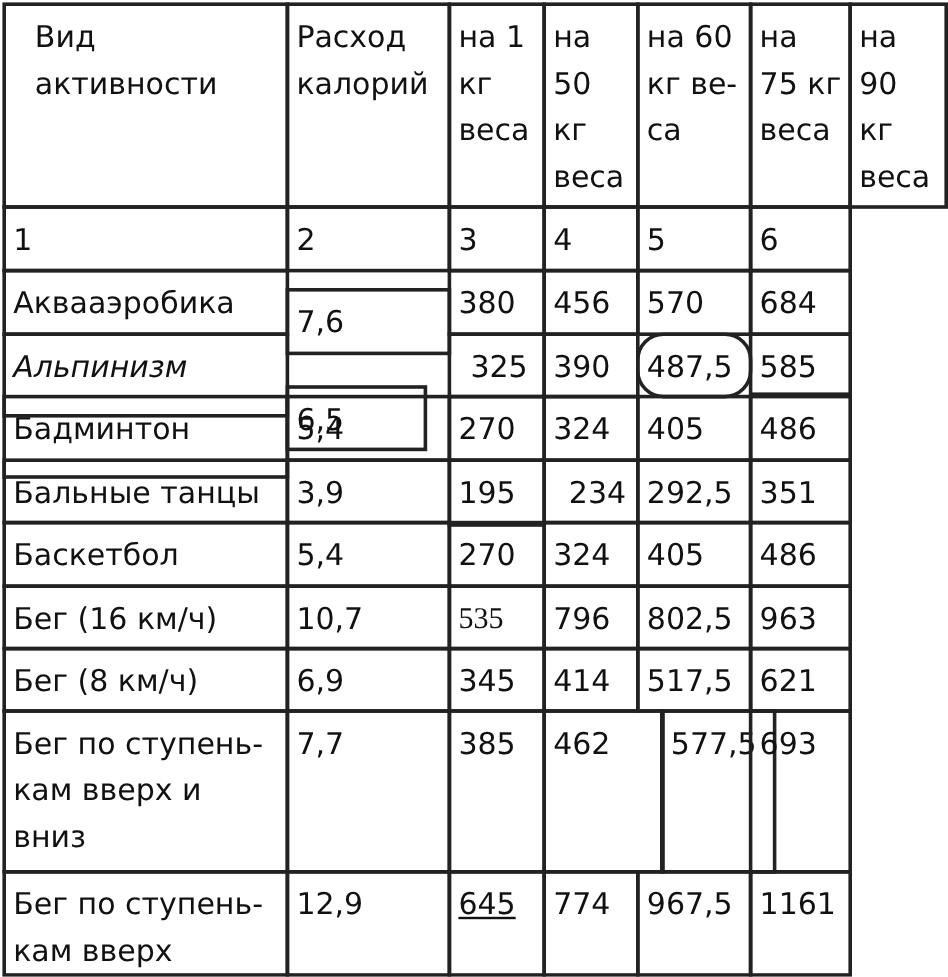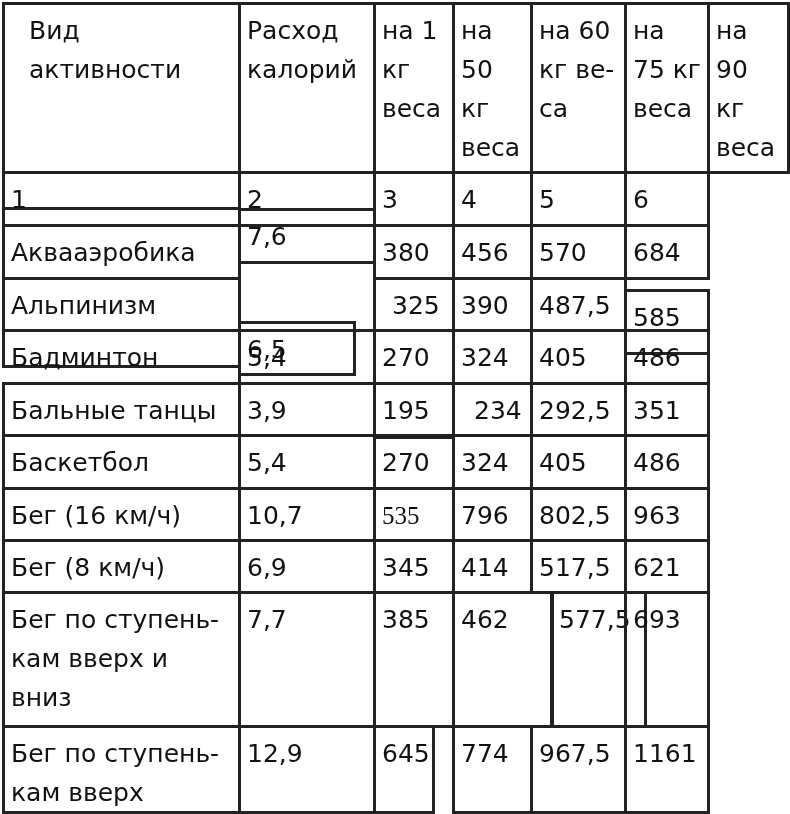--- a/index.html
+++ b/index.html
@@ -5,21 +5,21 @@
   html, body { margin:0; padding:0; background:#ffffff; }
   body { width:790px; height:814px; position:relative; overflow:hidden;
          font-family: "DejaVu Sans", sans-serif; color:#111; }
   .cell { position:absolute; box-sizing:border-box; border:3px solid #222;
           font-size:25px; line-height:39px; padding:6px 0 0 6px; white-space:pre-line; }
 </style>
 </head>
 <body>
 
 <div id="tbl">
-    <div class="cell" style="left: 2px; top: 2px; width: 239px; height: 208px; padding-left: 24px;">Вид активности</div>
+    <div class="cell" style="left: 2px; top: 2px; width: 239px; height: 172px; padding-left: 24px;">Вид активности</div>
     <div class="cell" style="left: 238px; top: 2px; width: 138px; height: 172px;">Расход
 калорий</div>
     <div class="cell" style="left: 373px; top: 2px; width: 82px; height: 172px;">на 1
 кг
 веса</div>
     <div class="cell" style="left: 452px; top: 2px; width: 81px; height: 172px;">на
 50
 кг
 веса</div>
     <div class="cell" style="left: 530px; top: 2px; width: 97px; height: 172px;">на 60
@@ -32,32 +32,32 @@
 90
 кг
 веса</div>
     <div class="cell" style="left: 2px; top: 171px; width: 239px; height: 56px;">1</div>
     <div class="cell" style="left: 238px; top: 171px; width: 138px; height: 56px;">2</div>
     <div class="cell" style="left: 373px; top: 171px; width: 82px; height: 56px;">3</div>
     <div class="cell" style="left: 452px; top: 171px; width: 81px; height: 56px;">4</div>
     <div class="cell" style="left: 530px; top: 171px; width: 97px; height: 56px;">5</div>
     <div class="cell" style="left: 624px; top: 171px; width: 86px; height: 56px;">6</div>
     <div class="cell" style="left: 2px; top: 224px; width: 239px; height: 56px;">Аквааэробика</div>
-    <div class="cell" style="left: 238px; top: 208px; width: 138px; height: 56px;">7,6</div>
+    <div class="cell" style="left: 238px; top: 240px; width: 138px; height: 56px;">7,6</div>
     <div class="cell" style="left: 373px; top: 224px; width: 82px; height: 56px;">380</div>
     <div class="cell" style="left: 452px; top: 224px; width: 81px; height: 56px;">456</div>
     <div class="cell" style="left: 530px; top: 224px; width: 97px; height: 56px;">570</div>
     <div class="cell" style="left: 624px; top: 224px; width: 86px; height: 56px;">684</div>
-    <div class="cell" style="left: 2px; top: 277px; width: 239px; height: 55px;">Альпинизм</div>
+    <div class="cell" style="left: 2px; top: 277px; width: 239px; height: 71px; font-style: italic;">Альпинизм</div>
     <div class="cell" style="left: 238px; top: 277px; width: 118px; height: 55px; margin-top: 44px;">6,5</div>
     <div class="cell" style="left: 373px; top: 277px; width: 82px; height: 55px; padding-left: 16px;">325</div>
     <div class="cell" style="left: 452px; top: 277px; width: 81px; height: 55px;">390</div>
-    <div class="cell" style="left: 530px; top: 277px; width: 97px; height: 55px;">487,5</div>
-    <div class="cell" style="left: 624px; top: 277px; width: 86px; height: 66px; margin-top: 12px;">585</div>
-    <div class="cell" style="left: 2px; top: 329px; width: 239px; height: 39px;">Бадминтон</div>
+    <div class="cell" style="left: 530px; top: 277px; width: 97px; height: 55px; border-radius: 23px;">487,5</div>
+    <div class="cell" style="left: 624px; top: 277px; width: 86px; height: 53px;">585</div>
+    <div class="cell" style="left: 2px; top: 329px; width: 239px; height: 70px;">Бадминтон</div>
     <div class="cell" style="left: 238px; top: 329px; width: 138px; height: 56px;">5,4</div>
     <div class="cell" style="left: 373px; top: 329px; width: 82px; height: 56px;">270</div>
     <div class="cell" style="left: 452px; top: 329px; width: 81px; height: 56px;">324</div>
     <div class="cell" style="left: 530px; top: 329px; width: 97px; height: 56px;">405</div>
     <div class="cell" style="left: 624px; top: 329px; width: 86px; height: 56px;">486</div>
     <div class="cell" style="left: 2px; top: 382px; width: 239px; height: 55px;">Бальные танцы</div>
     <div class="cell" style="left: 238px; top: 382px; width: 138px; height: 55px;">3,9</div>
     <div class="cell" style="left: 373px; top: 382px; width: 82px; height: 57px;">195</div>
     <div class="cell" style="left: 452px; top: 382px; width: 81px; height: 55px; padding-left: 19px;">234</div>
     <div class="cell" style="left: 530px; top: 382px; width: 97px; height: 55px;">292,5</div>
@@ -84,17 +84,17 @@
 кам вверх и
 вниз</div>
     <div class="cell" style="left: 238px; top: 591px; width: 138px; height: 137px;">7,7</div>
     <div class="cell" style="left: 373px; top: 591px; width: 82px; height: 137px;">385</div>
     <div class="cell" style="left: 452px; top: 591px; width: 102px; height: 137px;">462</div>
     <div class="cell" style="left: 530px; top: 591px; width: 97px; height: 137px; margin-left: 20px;">577,5</div>
     <div class="cell" style="left: 624px; top: 591px; width: 86px; height: 137px;">693</div>
     <div class="cell" style="left: 2px; top: 725px; width: 239px; height: 89px;">Бег по ступень-
 кам вверх</div>
     <div class="cell" style="left: 238px; top: 725px; width: 138px; height: 89px;">12,9</div>
-    <div class="cell" style="left: 373px; top: 725px; width: 62px; height: 89px;">645</div>
+    <div class="cell" style="left: 373px; top: 725px; width: 82px; height: 89px; text-decoration: underline;">645</div>
     <div class="cell" style="left: 452px; top: 725px; width: 81px; height: 89px;">774</div>
     <div class="cell" style="left: 530px; top: 725px; width: 97px; height: 89px;">967,5</div>
     <div class="cell" style="left: 624px; top: 725px; width: 86px; height: 89px;">1161</div>
   </div>
 
 </body></html>

